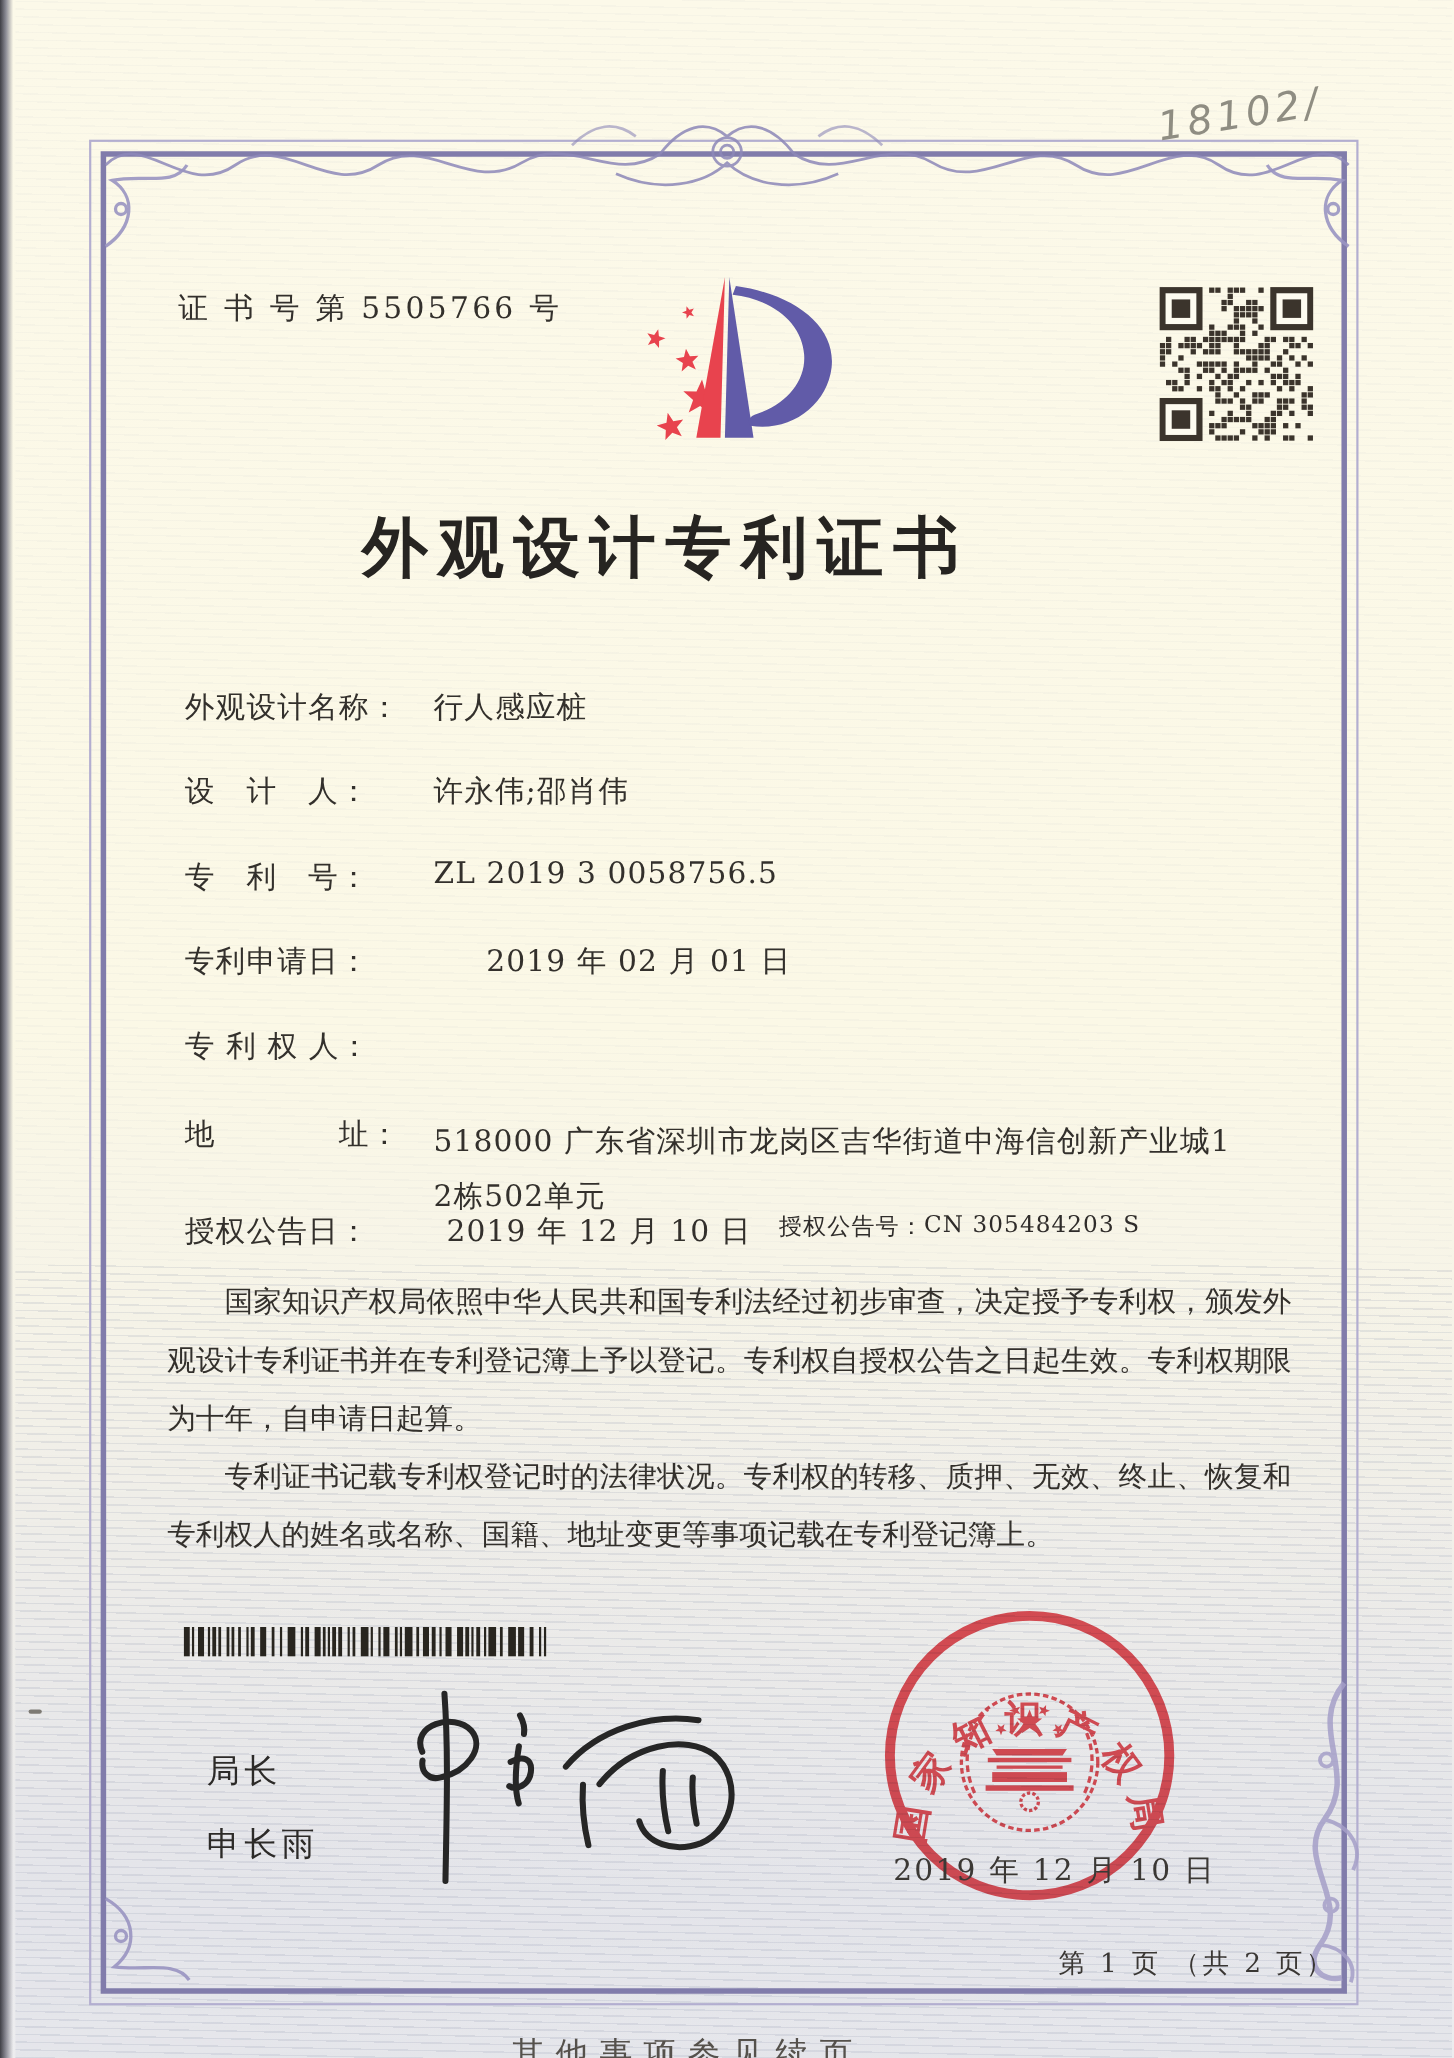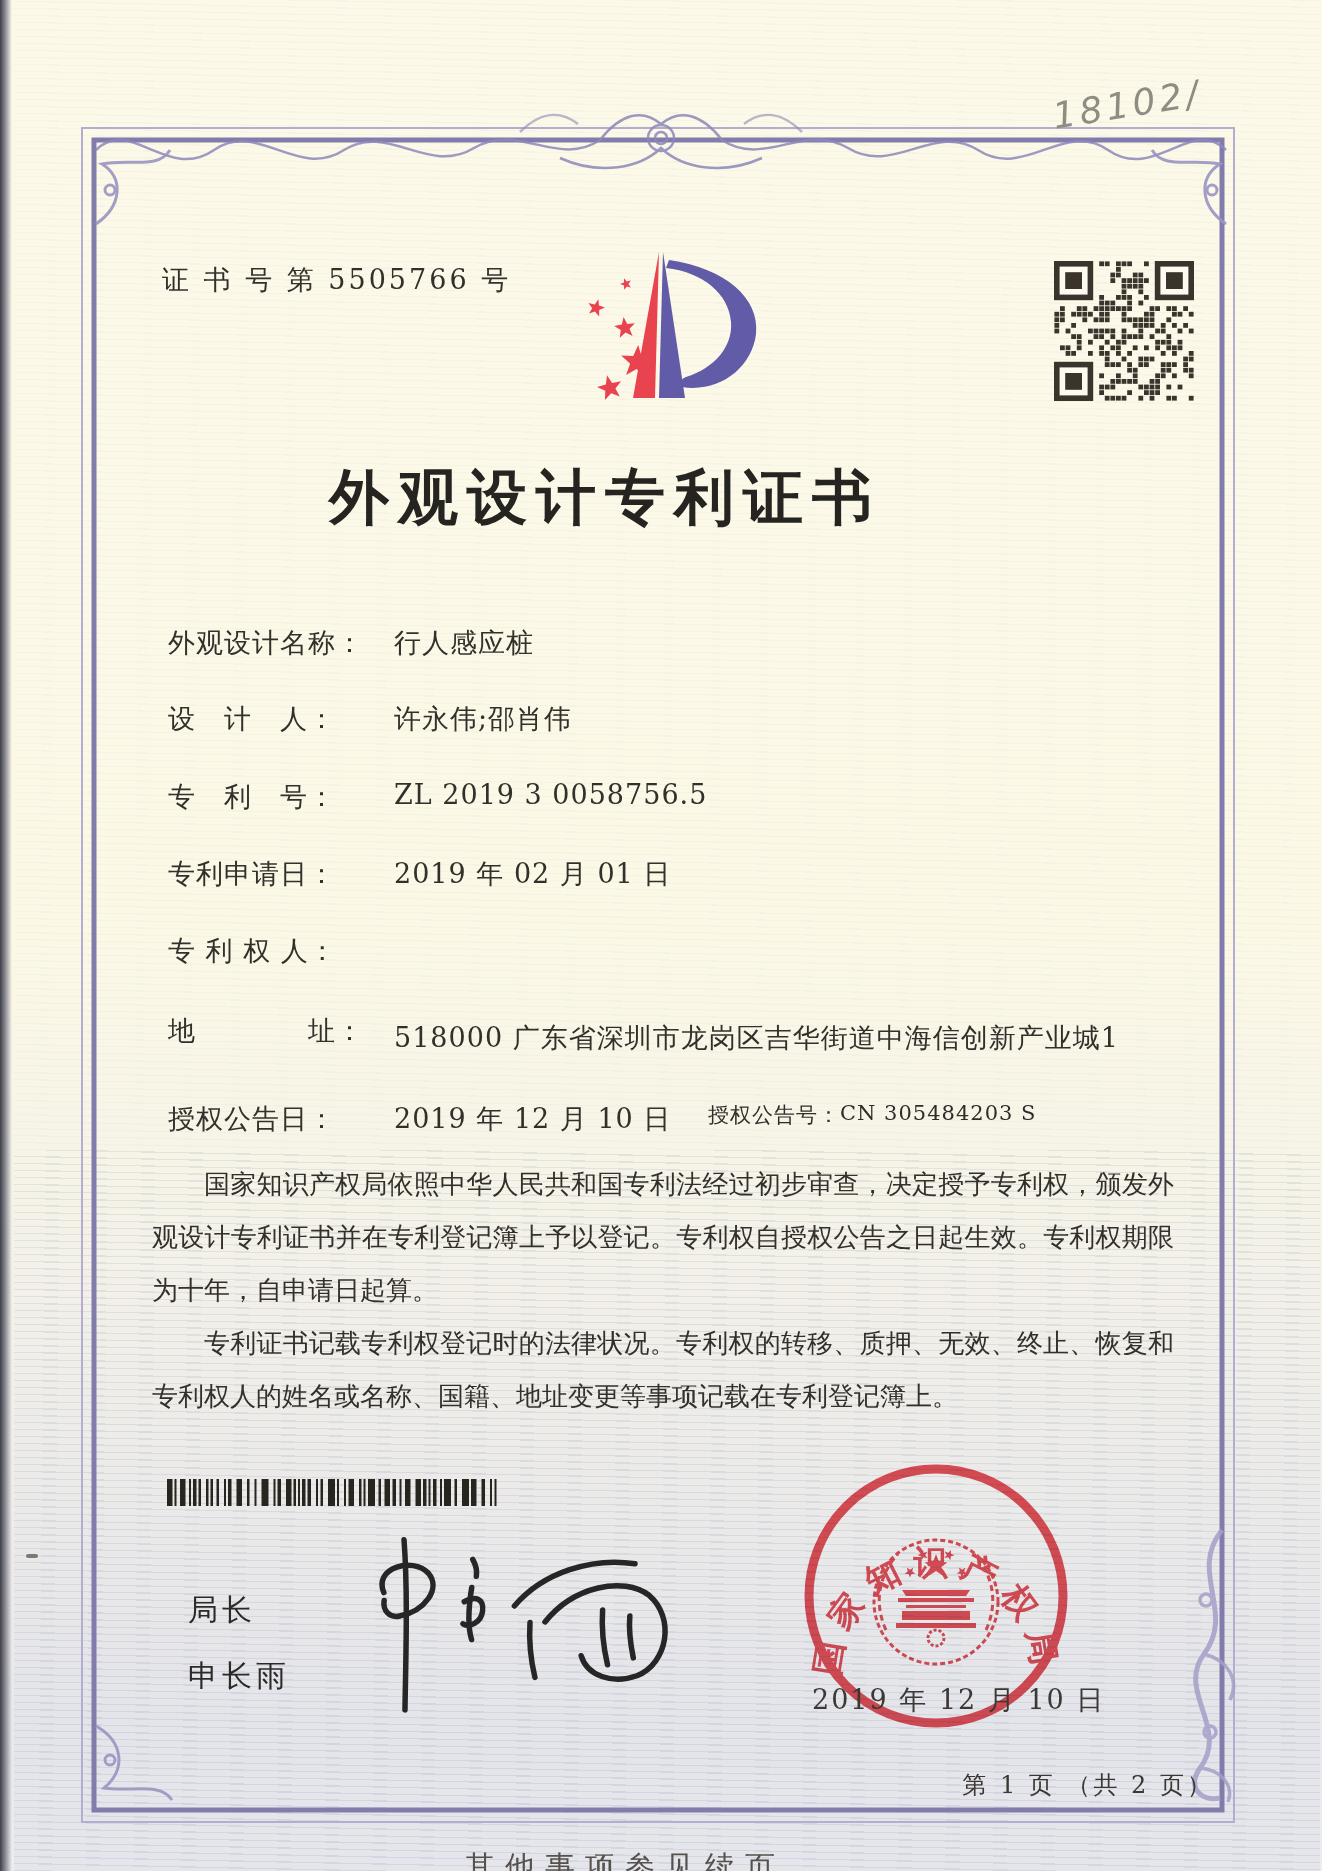--- a/index.html
+++ b/index.html
@@ -37,22 +37,22 @@
   
   .qr{position:absolute;left:1054px;top:261px;}
   
   .title{position:absolute;left:0;right:112px;top:458px;text-align:center;
     font-size:60px;font-weight:bold;letter-spacing:9px;color:#262421;}
   
   .field{position:absolute;left:168px;display:flex;font-size:27px;letter-spacing:1px;color:#33302c;white-space:nowrap;}
   .field .lbl{display:inline-block;width:226px;flex:0 0 auto;}
   .field .val{display:inline-block;}
   .f-name{top:625px;} .f-designer{top:701px;} .f-patno{top:779px;}
-  .f-filing{top:856px;} .f-patentee{top:933px;} .f-address{top:1013px;}
-  .f-grant{top:1101px;} .f-grantno{position:absolute;left:672px;top:1101px;display:flex;font-size:21px;letter-spacing:1px;white-space:nowrap;margin-left:36px;}
+  .f-filing{top:856px;gap:48px;} .f-patentee{top:933px;} .f-address{top:1013px;}
+  .f-grant{top:1101px;gap:12px;} .f-grantno{position:absolute;left:672px;top:1101px;display:flex;font-size:21px;letter-spacing:1px;white-space:nowrap;margin-left:36px;}
   .addr-lines div{line-height:50px;}
   
   .body-text{position:absolute;left:152px;top:1158px;width:1022px;
     font-size:26px;line-height:53px;text-align:justify;color:#33302c;}
   .body-text p{margin:0;text-indent:2em;}
   
   .barcode{position:absolute;left:167px;top:1479px;}
   
   .director-label{position:absolute;left:188px;top:1590px;font-size:30px;letter-spacing:4px;color:#2c2a28;}
   .director-name{position:absolute;left:188px;top:1656px;font-size:30px;letter-spacing:4px;color:#2c2a28;}
@@ -355,20 +355,21 @@
     <span class="lbl">专利申请日：</span>
     <span class="val">2019 年 02 月 01 日</span>
   </div>
   <div class="field f-patentee">
     <span class="lbl">专 利 权 人：</span>
   </div>
   <div class="field f-address">
     <span class="lbl">地　　　　址：</span>
     <span class="val addr-lines">
       <div>518000 广东省深圳市龙岗区吉华街道中海信创新产业城1</div>
+      <div>2栋502单元</div>
     </span>
   </div>
   <div class="field f-grant">
     <span class="lbl">授权公告日：</span>
     <span class="val">2019 年 12 月 10 日</span>
   </div>
   <div class="f-grantno">
     <span class="lbl" style="width:auto;">授权公告号：</span>
     <span class="val">CN 305484203 S</span>
   </div>

